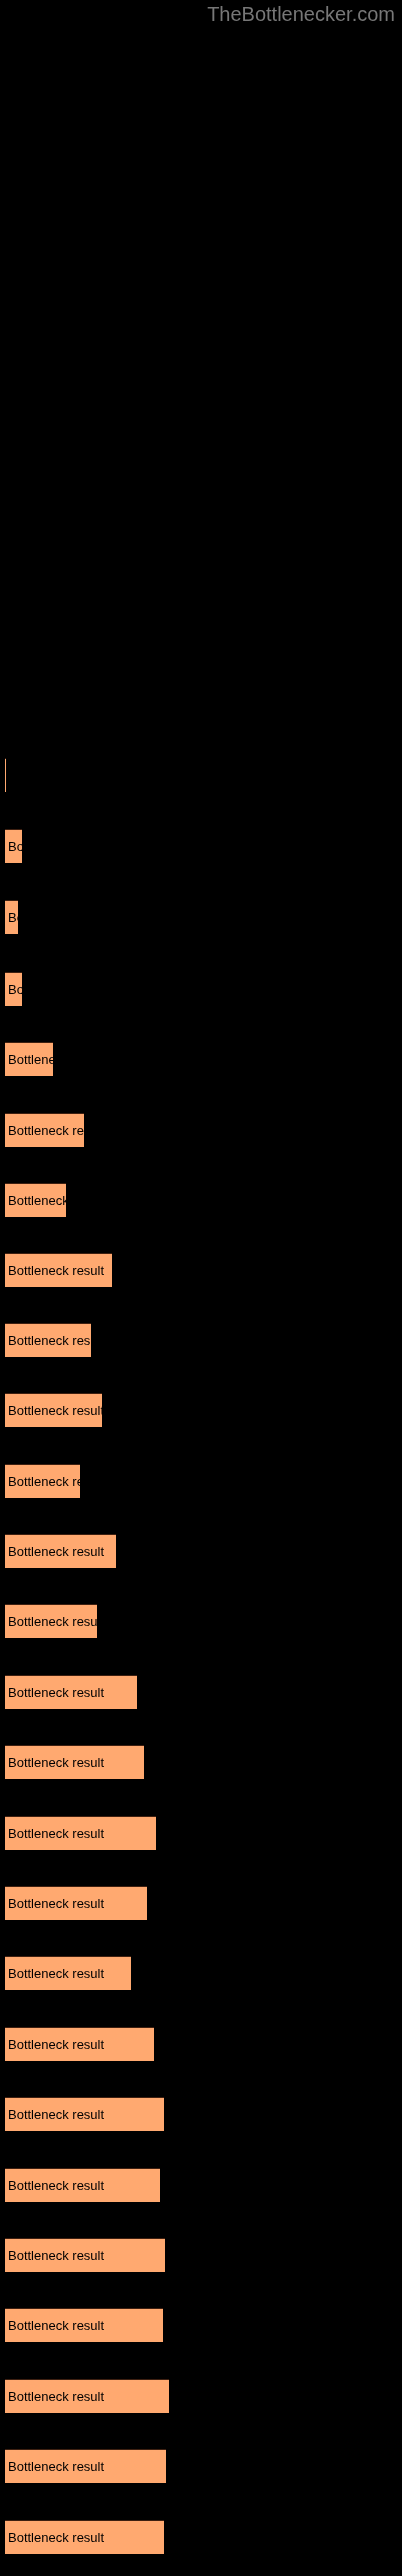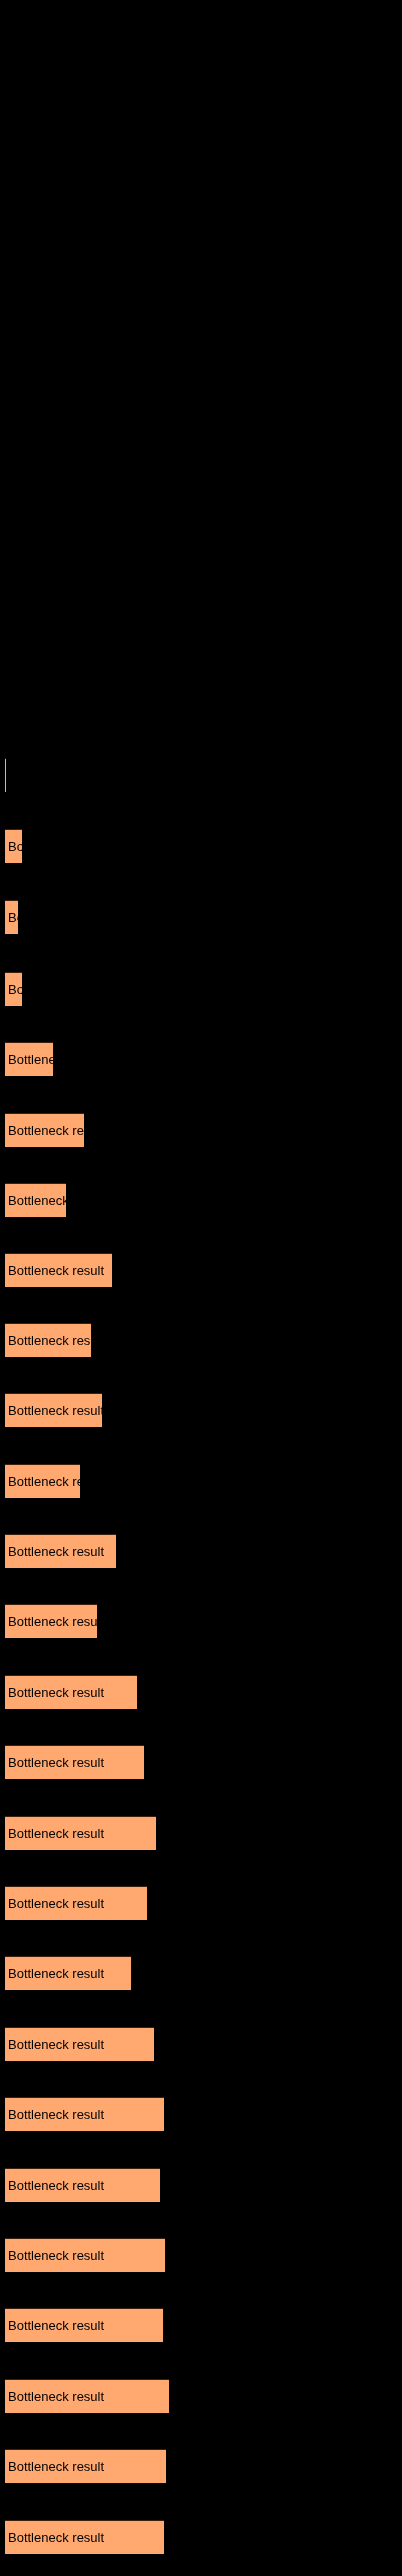--- a/index.html
+++ b/index.html
@@ -68,20 +68,21 @@
     color: #000000;
     white-space: nowrap;
     pointer-events: none;
   }
 </style>
 </head>
 <body>
 
 <div id="page">
 
+  <div id="site-title">TheBottlenecker.com</div>
 
   <div id="chart-area">
       <div class="bar-row" style="top: 758px; height: 34px;">
         <div class="bar" style="left: 4.8px; width: 1.6px; height: 34px; background: rgb(255, 169, 112); border-top-color: rgb(61, 31, 16);"></div>
       </div>
       <div class="bar-row" style="top: 829px; height: 34px;">
         <div class="bar" style="left: 4.8px; width: 17.7px; height: 34px; background: rgb(255, 169, 112); border-top-color: rgb(61, 31, 16);">
           <span class="bar-label" style="color: rgb(0, 0, 0);">Bottleneck result</span>
         </div>
       </div>

